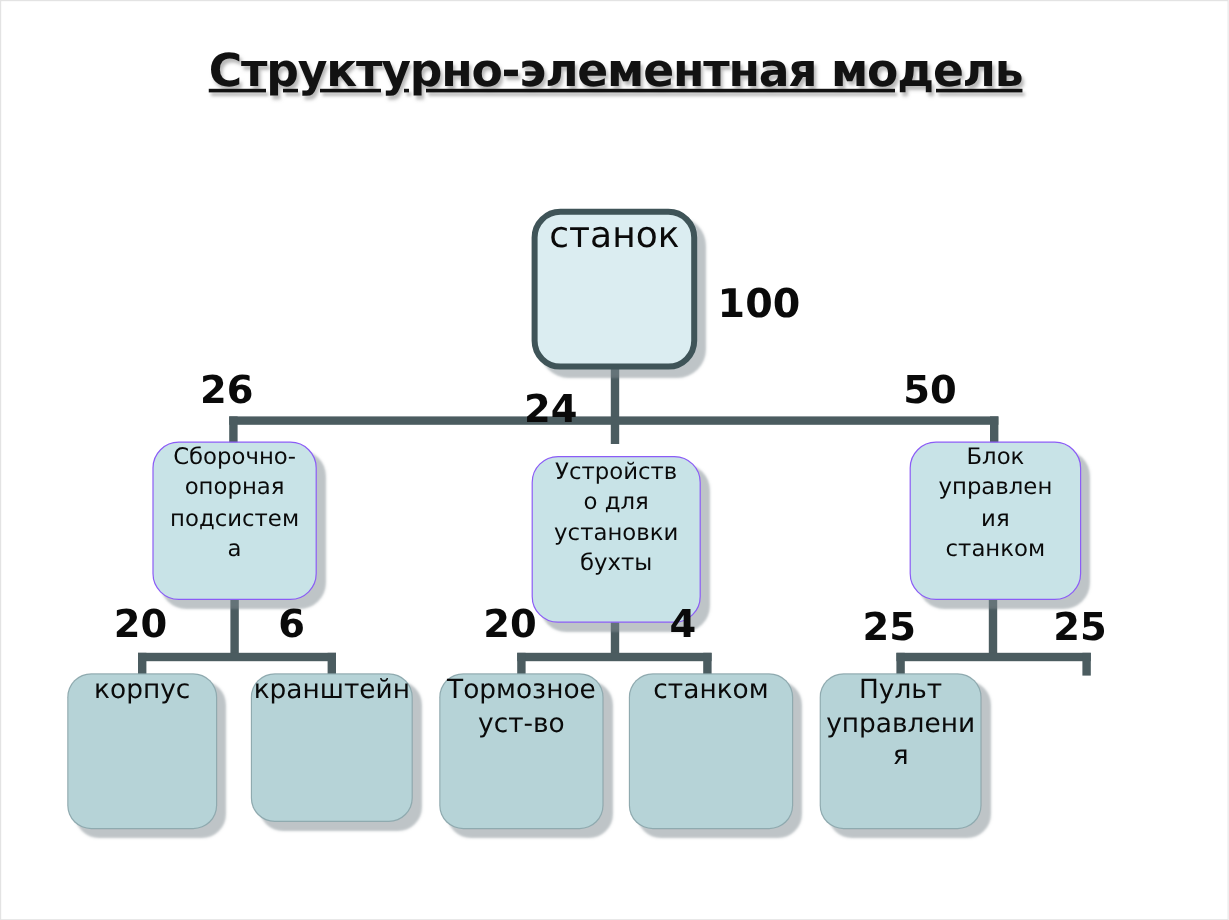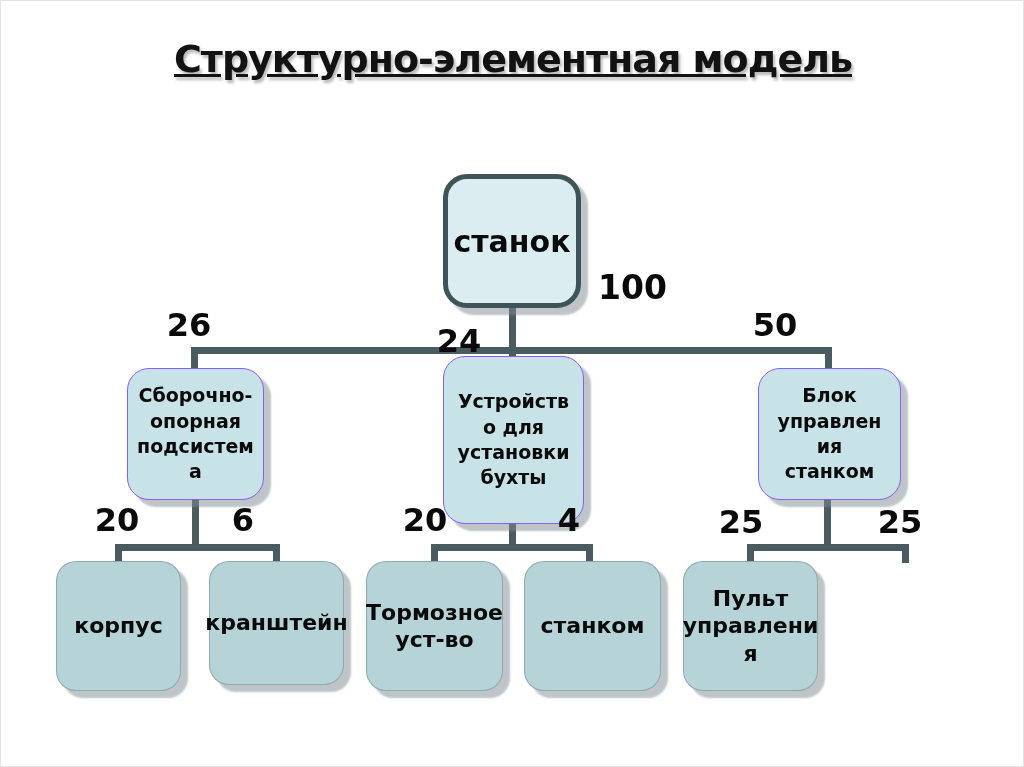--- a/index.html
+++ b/index.html
@@ -16,23 +16,23 @@
     position:absolute;left:0;top:36px;width:1024px;
     text-align:center;
     font-size:38px;font-weight:bold;color:#121212;
     letter-spacing:-1px;
     text-shadow:2px 3px 3px rgba(125,125,125,.55);
     text-decoration:underline;
   }
   .node{
     position:absolute;
     box-sizing:border-box;
-    display:flex;align-items:center;justify-content:center;
+    display:flex;align-items:flex-start;justify-content:center;
     text-align:center;
-    font-weight:bold;color:#0a0a0a;
+    font-weight:normal;color:#0a0a0a;
     box-shadow:7px 7px 2px rgba(125,138,143,.5);
   }
   .node-label{white-space:pre-line;}
   .root{
     border:5px solid #3f5458;border-radius:24px;
     background:#dbedf1;font-size:30px;
   }
   .lvl2{
     border:1px solid #8b5cf6;border-radius:22px;
     background:#c8e3e7;font-size:19px;line-height:1.34;
@@ -71,33 +71,33 @@
   <div class="conn" style="left:585px;top:543px;width:7px;height:19px;"></div>
 
   <div class="conn" style="left:823px;top:497px;width:7px;height:50px;"></div>
   <div class="conn" style="left:746px;top:543px;width:162px;height:7px;"></div>
   <div class="conn" style="left:746px;top:543px;width:7px;height:19px;"></div>
   <div class="conn" style="left:901px;top:543px;width:7px;height:19px;"></div>
 
   <div class="node root" style="left:442px;top:173px;width:138px;height:134px;">
     <span class="node-label">станок</span>
   </div>
-  <div class="num num-root" style="left:597px;top:232px;margin-top:35px;">100</div>
+  <div class="num num-root" style="left:597px;top:232px;">100</div>
 
   <div class="num" style="left:158px;top:305px;">26</div>
   <div class="num" style="left:428px;top:305px;margin-top:16px;">24</div>
   <div class="num" style="left:744px;top:305px;">50</div>
 
   <div class="node lvl2" style="left:126px;top:367px;width:137px;height:132px;">
     <span class="node-label">Сборочно-
 опорная
 подсистем
 а</span>
   </div>
-  <div class="node lvl2" style="left:442px;top:355px;width:141px;height:168px;">
+  <div class="node lvl2" style="left:442px;top:379px;width:141px;height:139px;">
     <span class="node-label">Устройств
 о для
 установки
 бухты</span>
   </div>
   <div class="node lvl2" style="left:757px;top:367px;width:143px;height:132px;">
     <span class="node-label">Блок
 управлен
 ия
 станком</span>

